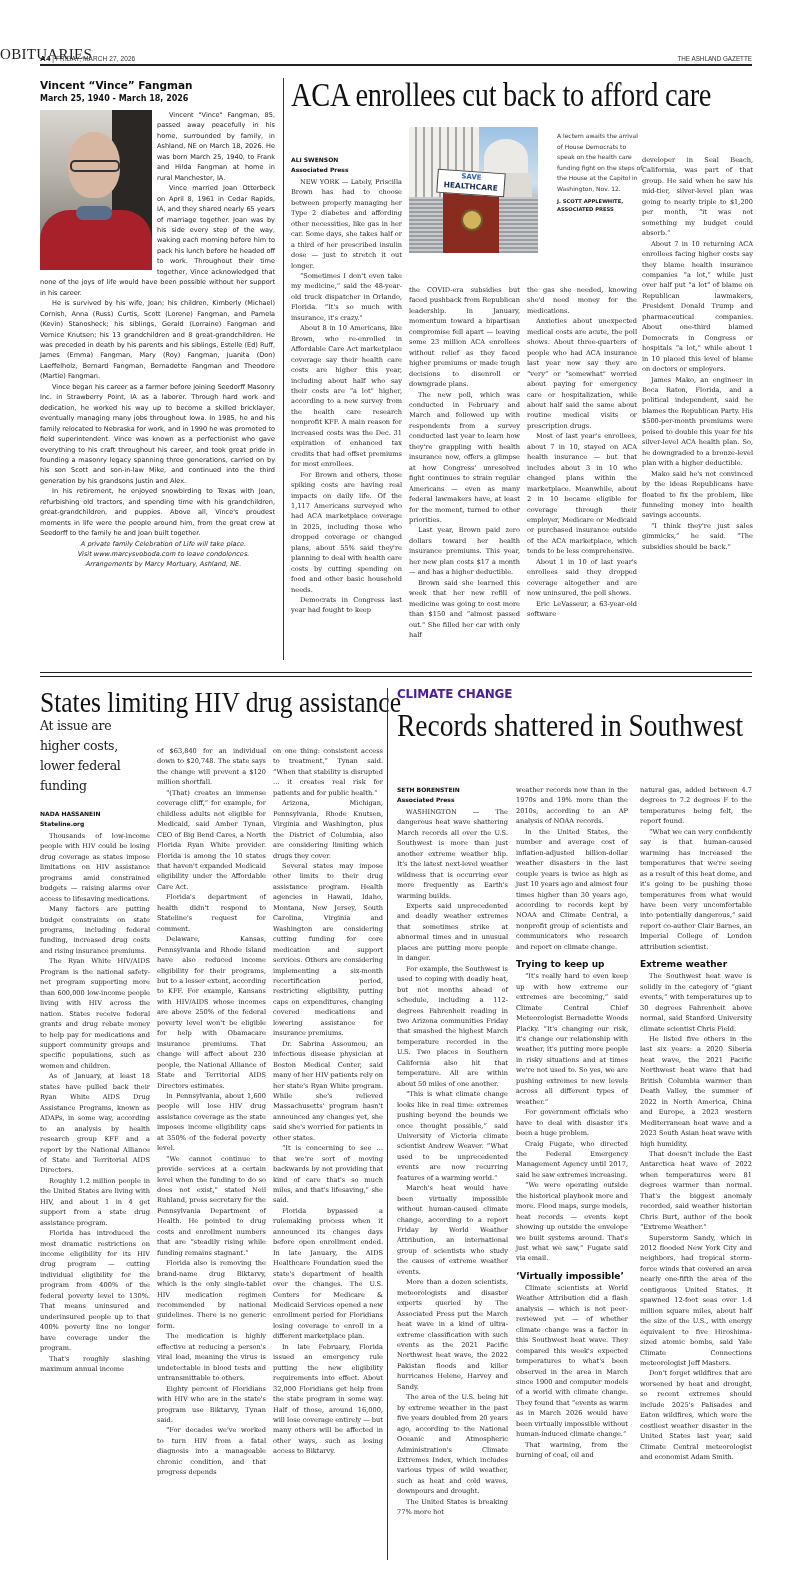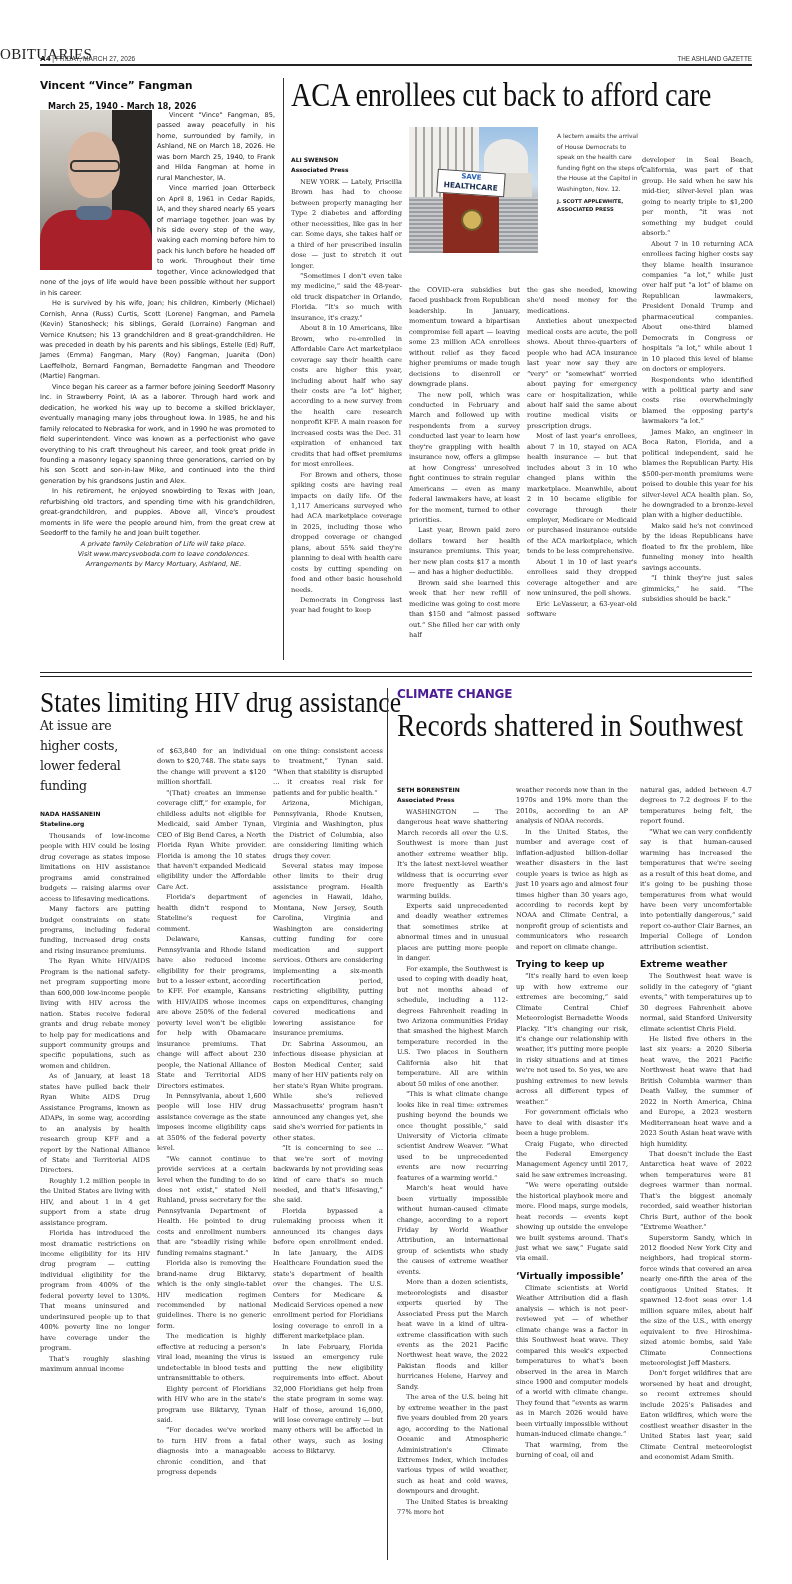--- a/index.html
+++ b/index.html
@@ -10,21 +10,21 @@
 
   
   .mast-left { left: 40px; top: 54px; font-family: "Liberation Sans", sans-serif; font-size: 6.5px; color: #333; letter-spacing: 0.1px; }
   .mast-left b { font-weight: 700; font-size: 8px; color: #111; }
   .mast-center { left: 0; width: 708px; top: 46px; text-align: left; font-family: Liberation Serif, serif; font-size: 15px; letter-spacing: 0.3px; color: #222; }
   .mast-right { right: 40px; top: 55px; font-family: "Liberation Sans", sans-serif; font-size: 6.3px; color: #333; }
   .mast-rule { left: 40px; top: 64px; width: 712px; height: 1.5px; background: #222; }
 
   
   .obit-name { left: 40px; top: 79px; font-family: "DejaVu Sans", sans-serif; font-weight: 700; font-size: 10.5px; color: #111; }
-  .obit-dates { left: 48px; top: 94px; font-family: "DejaVu Sans", sans-serif; font-weight: 700; font-size: 8px; color: #111; margin-top: 8px; }
+  .obit-dates { left: 40px; top: 94px; font-family: "DejaVu Sans", sans-serif; font-weight: 700; font-size: 8px; color: #111; }
   .obit-photo { left: 40px; top: 110px; width: 112px; height: 160px; background: linear-gradient(180deg,#d9d6d0 0%,#b8b3aa 40%,#6d6a66 100%); overflow: hidden; }
   .obit-photo .bg-dark { position:absolute; right:0; top:0; width:40px; height:160px; background:#2a2725; }
   .obit-photo .head { position:absolute; left:28px; top:22px; width:52px; height:66px; background:#d8b7a2; border-radius: 48% 48% 44% 44%; }
   .obit-photo .glasses { position:absolute; left:30px; top:50px; width:50px; height:12px; border:2px solid #333; border-radius:5px; }
   .obit-photo .shirt { position:absolute; left:0; top:100px; width:112px; height:60px; background:#a8202a; border-radius: 30px 30px 0 0; }
   .obit-photo .collar { position:absolute; left:36px; top:96px; width:36px; height:14px; background:#5a6e8a; border-radius:8px; }
   .obit-body { left: 40px; top: 110px; width: 235px; font-family: "DejaVu Sans", sans-serif; font-size: 6.55px; line-height: 10.45px; color: #222; text-align: justify; }
   .obit-body .float { float:left; width: 117px; height: 162px; }
   .obit-body p { text-indent: 12px; }
   .obit-body p.notice { padding-left: 12px; text-indent: 0; text-align: center; font-style: italic; }
@@ -136,21 +136,20 @@
   <p class="noind">the gas she needed, knowing she'd need money for the medications.</p>
   <p>Anxieties about unexpected medical costs are acute, the poll shows. About three-quarters of people who had ACA insurance last year now say they are “very” or “somewhat” worried about paying for emergency care or hospitalization, while about half said the same about routine medical visits or prescription drugs.</p>
   <p>Most of last year's enrollees, about 7 in 10, stayed on ACA health insurance — but that includes about 3 in 10 who changed plans within the marketplace. Meanwhile, about 2 in 10 became eligible for coverage through their employer, Medicare or Medicaid or purchased insurance outside of the ACA marketplace, which tends to be less comprehensive.</p>
   <p>About 1 in 10 of last year's enrollees said they dropped coverage altogether and are now uninsured, the poll shows.</p>
   <p>Eric LeVasseur, a 63-year-old software</p>
 </div>
 
 <div class="abs col" style="left:642px; top:127px; width:111px;">
   <p class="noind">developer in Seal Beach, California, was part of that group. He said when he saw his mid-tier, silver-level plan was going to nearly triple to $1,200 per month, “it was not something my budget could absorb.”</p>
   <p>About 7 in 10 returning ACA enrollees facing higher costs say they blame health insurance companies “a lot,” while just over half put “a lot” of blame on Republican lawmakers, President Donald Trump and pharmaceutical companies. About one-third blamed Democrats in Congress or hospitals “a lot,” while about 1 in 10 placed this level of blame on doctors or employers.</p>
-  <p>Respondents who identified with a political party and saw costs rise overwhelmingly blamed the opposing party's lawmakers “a lot.”</p>
   <p>James Mako, an engineer in Boca Raton, Florida, and a political independent, said he blames the Republican Party. His $500-per-month premiums were poised to double this year for his silver-level ACA health plan. So, he downgraded to a bronze-level plan with a higher deductible.</p>
   <p>Mako said he's not convinced by the ideas Republicans have floated to fix the problem, like funneling money into health savings accounts.</p>
   <p>“I think they're just sales gimmicks,” he said. “The subsidies should be back.”</p>
 </div>
 
 <div class="abs dbl-rule"></div>
 
 <div class="abs hiv-head">States limiting HIV drug assistance</div>
 <div class="abs hiv-deck">At issue are higher costs, lower federal funding</div>
 
@@ -177,21 +176,21 @@
   <p>The medication is highly effective at reducing a person's viral load, meaning the virus is undetectable in blood tests and untransmittable to others.</p>
   <p>Eighty percent of Floridians with HIV who are in the state's program use Biktarvy, Tynan said.</p>
   <p>“For decades we've worked to turn HIV from a fatal diagnosis into a manageable chronic condition, and that progress depends</p>
 </div>
 
 <div class="abs col" style="left:273px; top:718px; width:110px;">
   <p class="noind">on one thing: consistent access to treatment,” Tynan said. “When that stability is disrupted … it creates real risk for patients and for public health.”</p>
   <p>Arizona, Michigan, Pennsylvania, Rhode Knutsen, Virginia and Washington, plus the District of Columbia, also are considering limiting which drugs they cover.</p>
   <p>Several states may impose other limits to their drug assistance program. Health agencies in Hawaii, Idaho, Montana, New Jersey, South Carolina, Virginia and Washington are considering cutting funding for core medication and support services. Others are considering implementing a six-month recertification period, restricting eligibility, putting caps on expenditures, changing covered medications and lowering assistance for insurance premiums.</p>
   <p>Dr. Sabrina Assoumou, an infectious disease physician at Boston Medical Center, said many of her HIV patients rely on her state's Ryan White program. While she's relieved Massachusetts' program hasn't announced any changes yet, she said she's worried for patients in other states.</p>
-  <p>“It is concerning to see … that we're sort of moving backwards by not providing seas kind of care that's so much needed, and that's lifesaving,” she said.</p>
+  <p>“It is concerning to see … that we're sort of moving backwards by not providing that kind of care that's so much miles, and that's lifesaving,” she said.</p>
   <p>Florida bypassed a rulemaking process when it announced its changes days before open enrollment ended. In late January, the AIDS Healthcare Foundation sued the state's department of health over the changes. The U.S. Centers for Medicare &amp; Medicaid Services opened a new enrollment period for Floridians losing coverage to enroll in a different marketplace plan.</p>
   <p>In late February, Florida issued an emergency rule putting the new eligibility requirements into effect. About 32,000 Floridians get help from the state program in some way. Half of those, around 16,000, will lose coverage entirely — but many others will be affected in other ways, such as losing access to Biktarvy.</p>
 </div>
 
 <div class="abs vrule-mid"></div>
 
 <div class="abs kicker">CLIMATE CHANGE</div>
 <div class="abs clim-head">Records shattered in Southwest</div>
 
 <div class="abs col" style="left:397px; top:757px; width:111px;">

